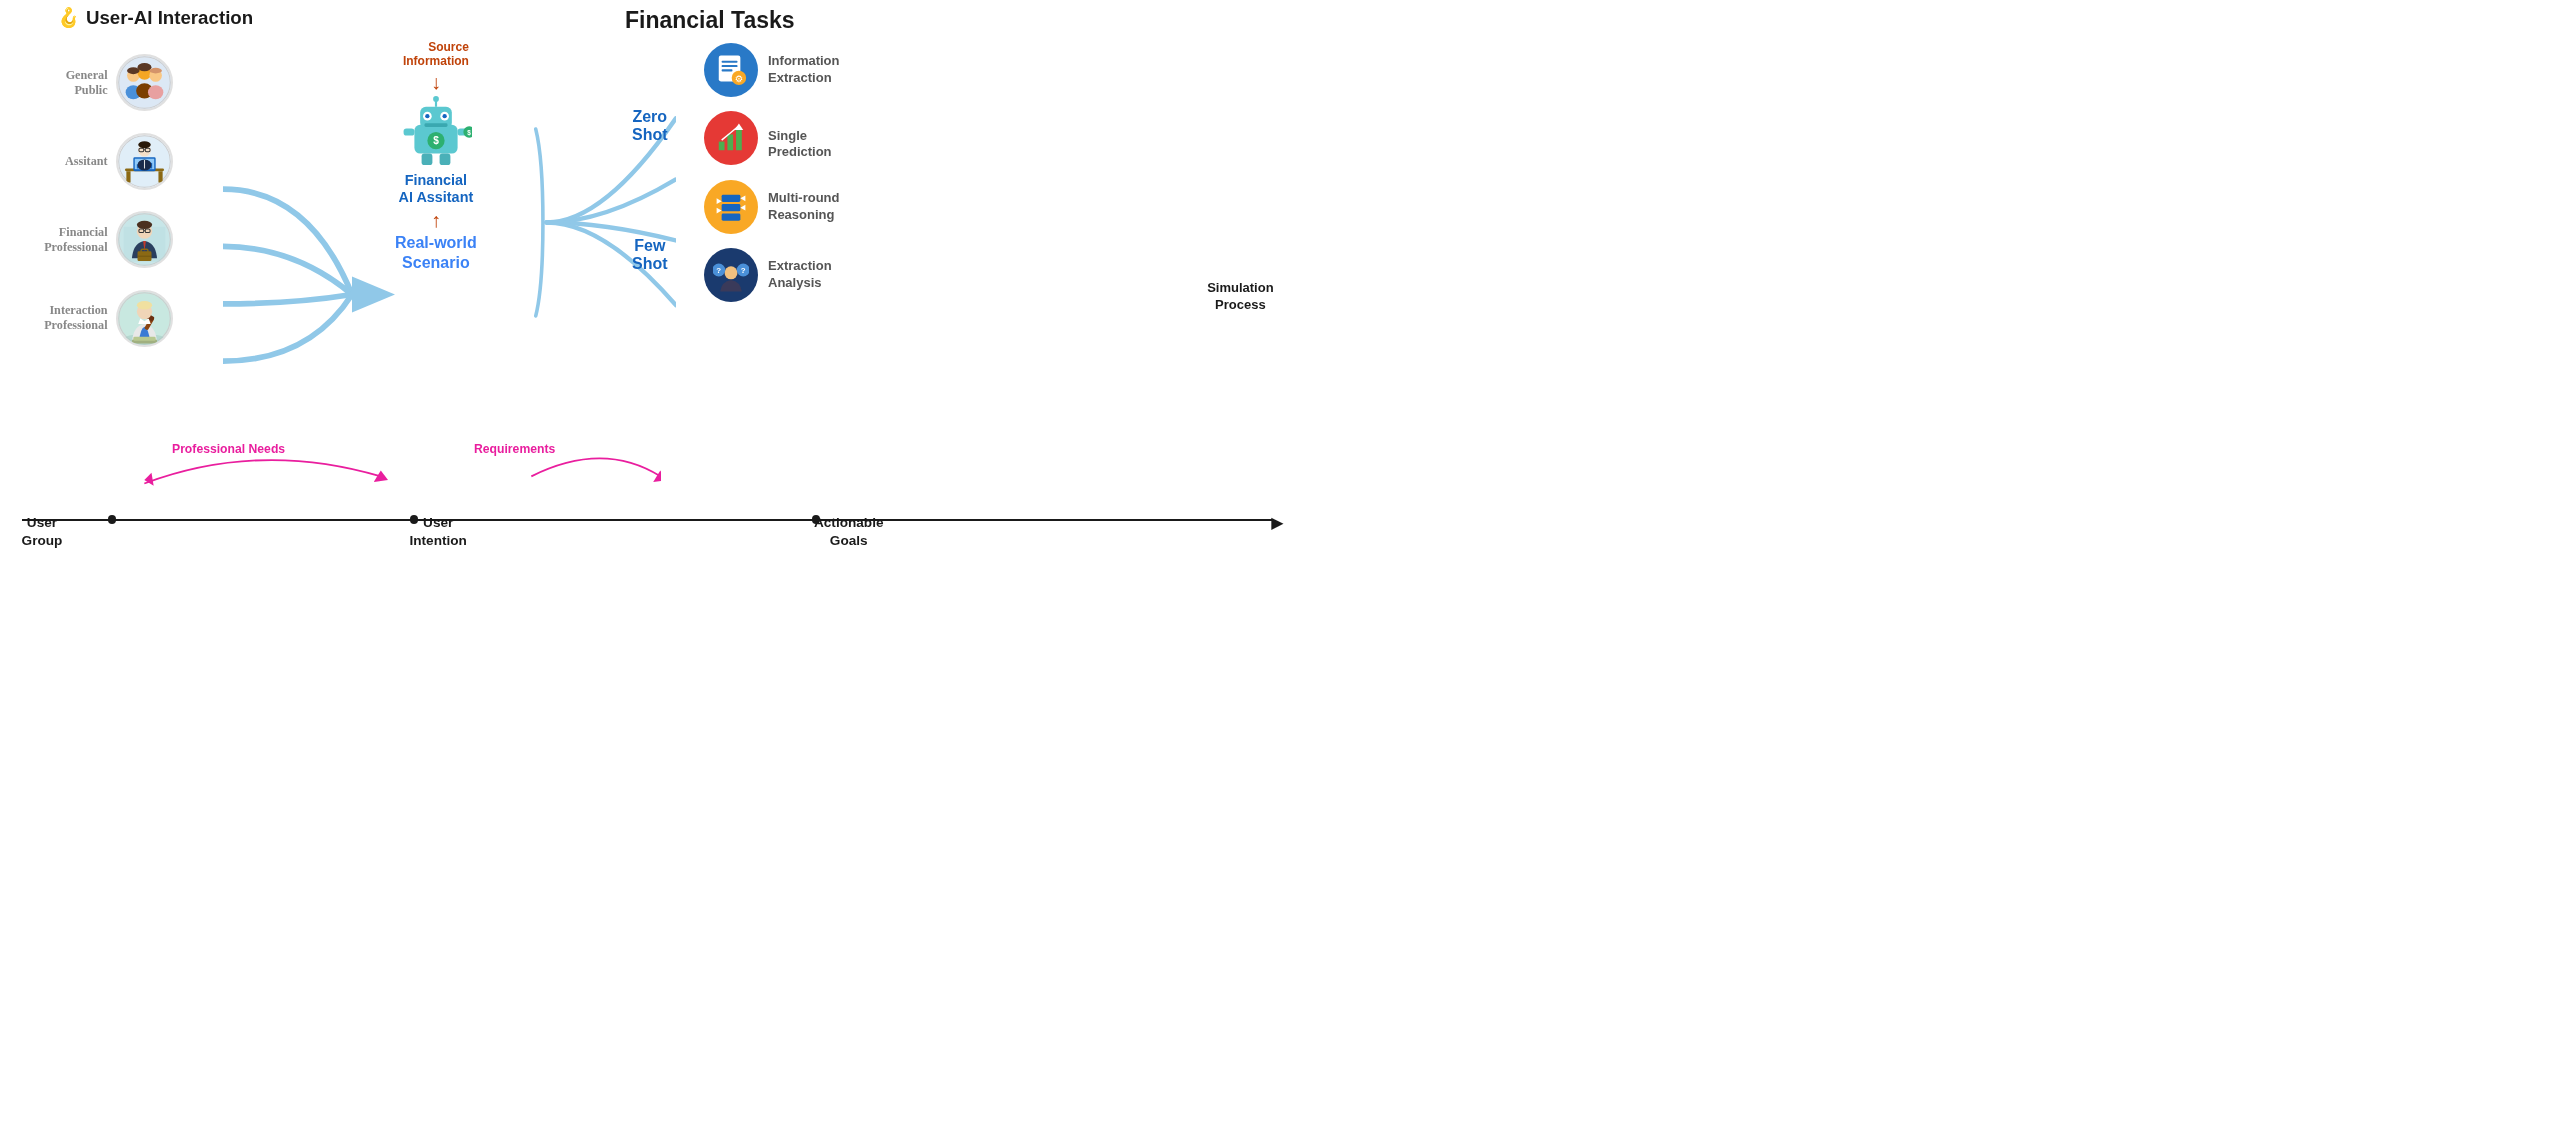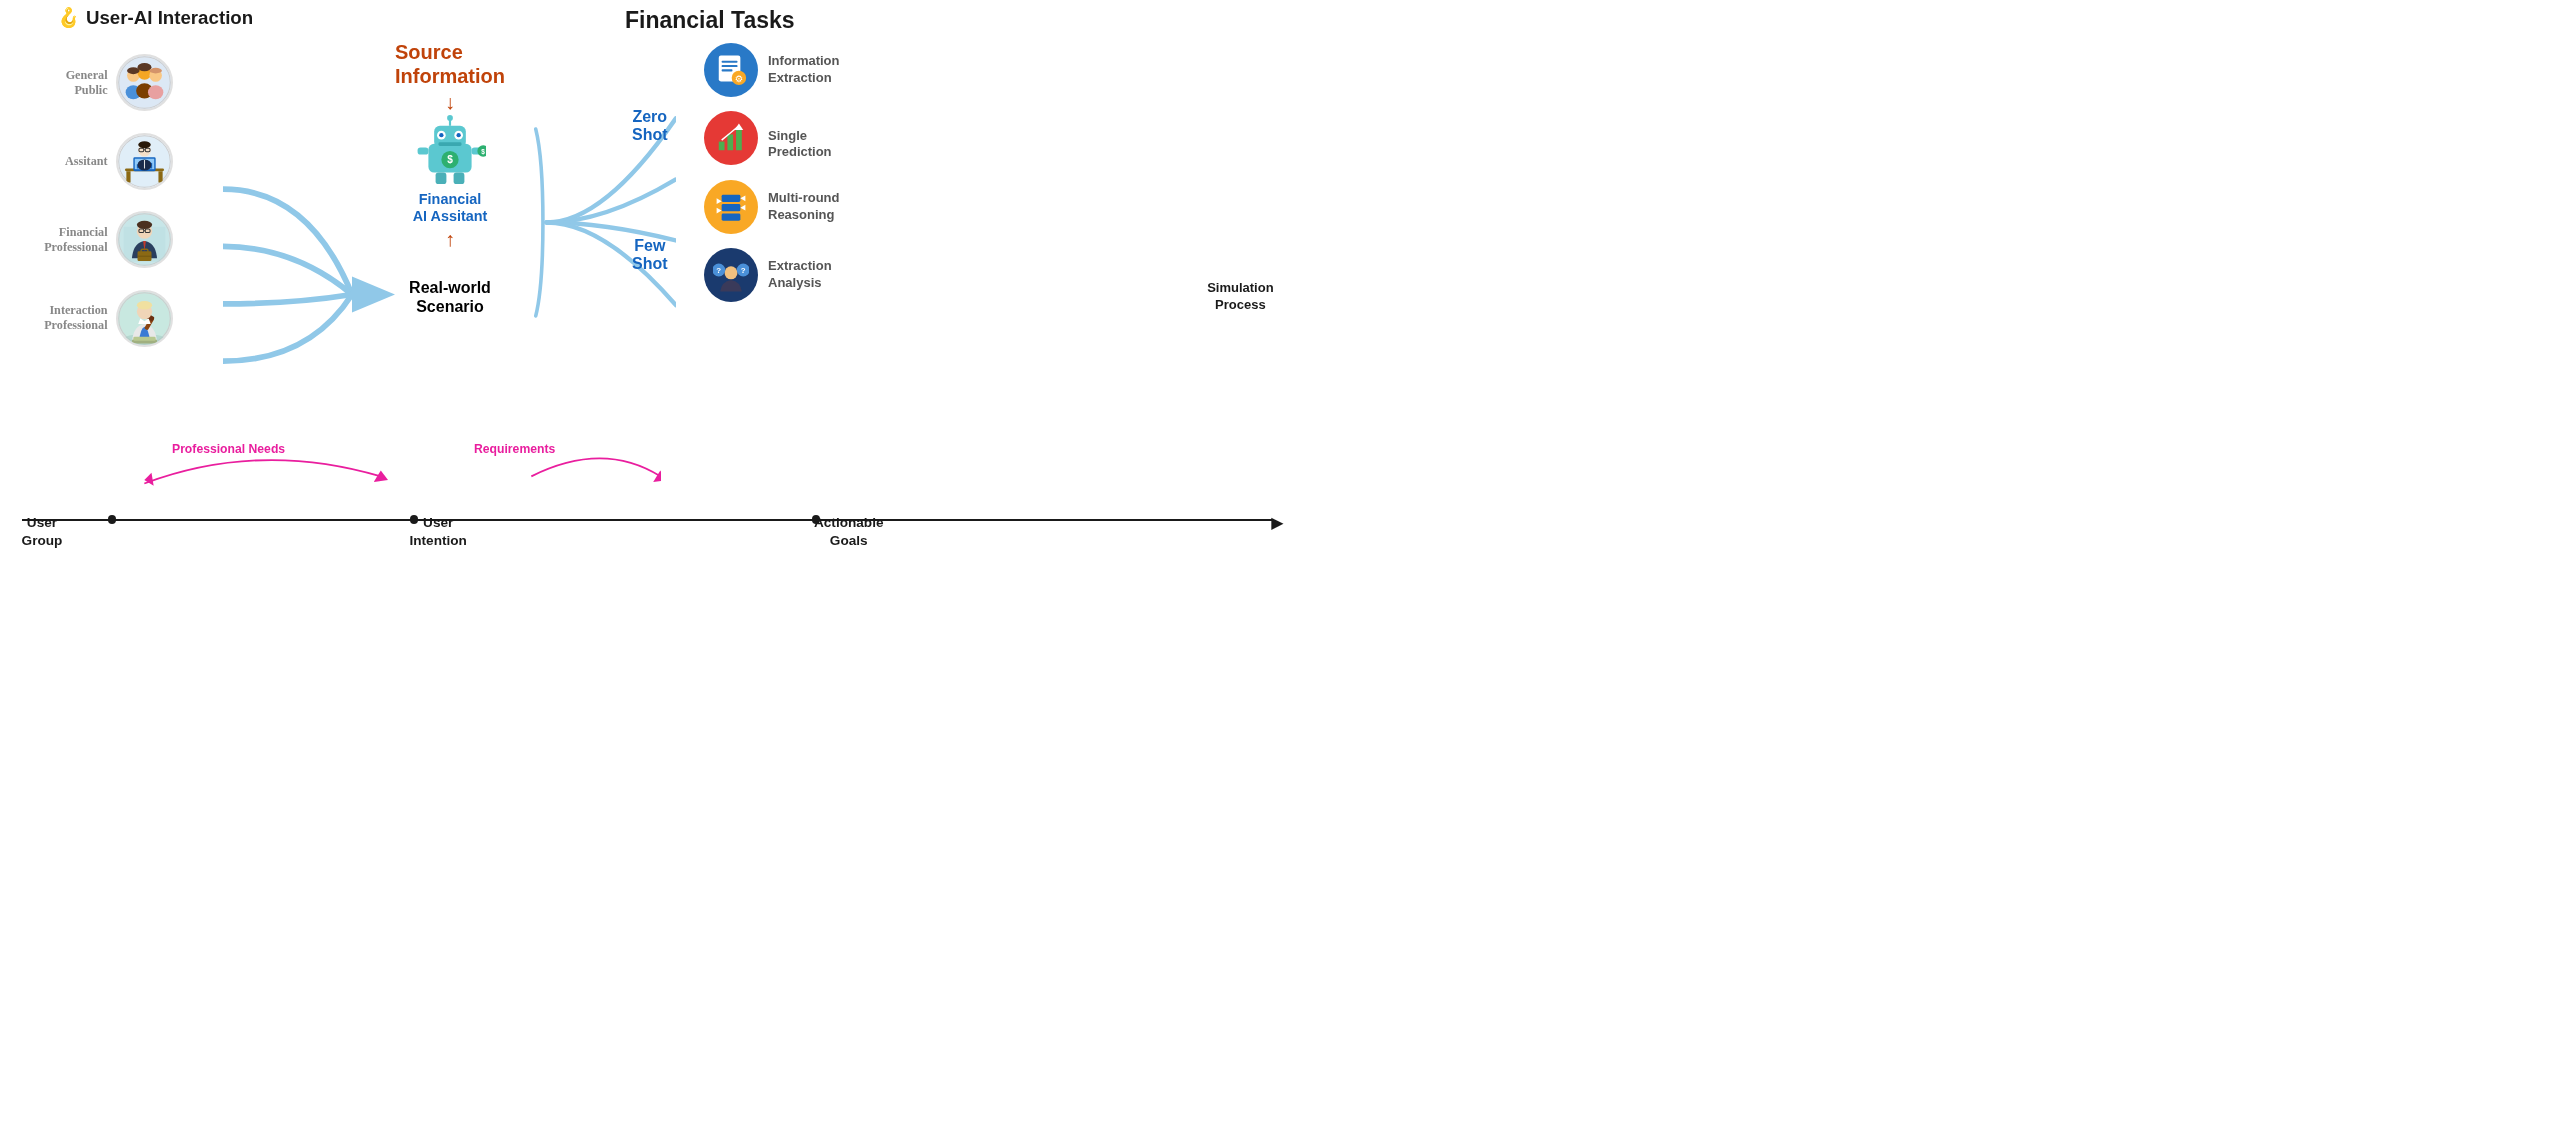--- a/index.html
+++ b/index.html
@@ -81,24 +81,24 @@
       position: absolute;
       left: 395px;
       top: 40px;
       display: flex;
       flex-direction: column;
       align-items: center;
       gap: 3.6px;
     }
 
     .source-info-label {
-      font-size: 20px;
+      font-size: 12px;
       font-weight: 900;
       color: #c0430a;
-      text-align: left;
+      text-align: right;
       line-height: 1.2;
     }
 
     .source-arrow-down {
       font-size: 20px;
       color: #c0430a;
       line-height: 1;
     }
 
     .financial-ai-label {
@@ -111,24 +111,23 @@
 
     .real-world-arrow-up {
       font-size: 20px;
       color: #c0430a;
       line-height: 1;
     }
 
     .real-world-label {
       font-size: 16px;
       font-weight: 900;
-      color: #000000;
+      color: #3b82f6;
       text-align: center;
       line-height: 1.2;
-      margin-top: 25px;
     }
 
     
     .arrows-right-svg {
       position: absolute;
       left: 532px;
       top: 86px;
     }
 
     

